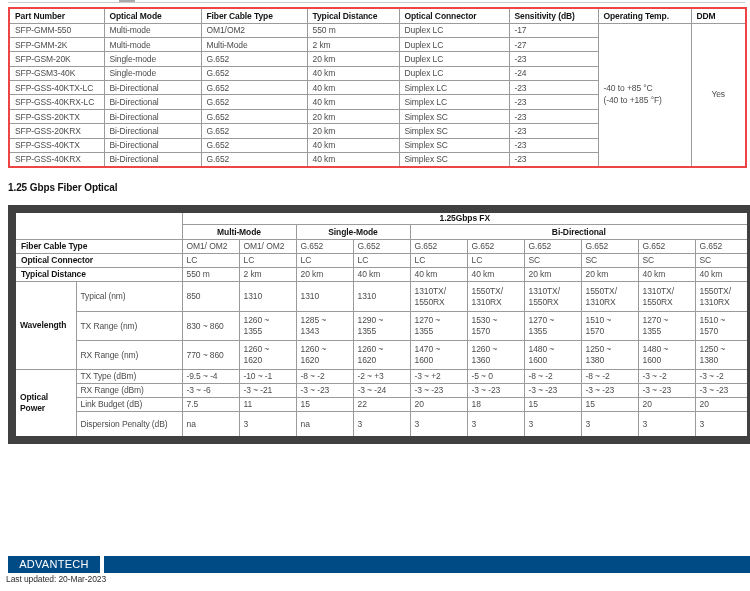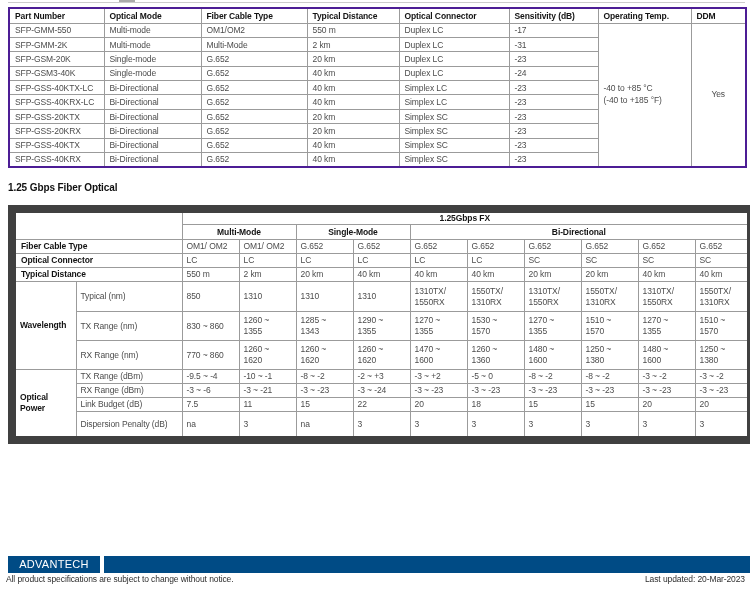--- a/index.html
+++ b/index.html
@@ -12,21 +12,21 @@
   }
   
   #top-remnant-line { position: absolute; left: 8px; top: 2px; width: 737px; height: 1px; background: #cccccc; }
   #top-remnant-text { position: absolute; left: 119px; top: 0; width: 16px; height: 2px; background: #aaaaaa; }
 
   
   table { border-collapse: collapse; table-layout: fixed; position: absolute; left: 8px; background: #fff; }
   td { border: 1px solid #9b9b9b; font-size: 8.5px; letter-spacing: -0.1px; color: #4c4c4c; vertical-align: middle; }
 
   
-  #t1 { top: 7px; width: 737px; border: 2px solid #4c1d95; }
+  #t1 { top: 7px; width: 737px; border: 2px solid #ef4444; }
   #t1 tr { height: 14.4px; }
   #t1 tr.t1-head { height: 15px; }
   #t1 td { padding: 0 2px 0 5px; white-space: nowrap; overflow: hidden; }
   #t1 tr.t1-head td { font-weight: bold; color: #141414; }
   #t1 td.mergecell { white-space: normal; line-height: 1.35; }
   #t1 td.ddm { text-align: center; padding-left: 2px; }
 
   
   #sec-title { position: absolute; left: 8px; top: 182px; font-size: 10px; font-weight: bold; color: #101010; letter-spacing: -0.1px; }
 
@@ -94,21 +94,21 @@
       <div>(-40 to +185 °F)</div>
     </td>
     <td class="mergecell ddm" rowspan="10">Yes</td>
   </tr>
   <tr>
         <td>SFP-GMM-2K</td>
         <td>Multi-mode</td>
         <td>Multi-Mode</td>
         <td>2 km</td>
         <td>Duplex LC</td>
-        <td>-31</td>
+        <td>-27</td>
       </tr>
   <tr>
         <td>SFP-GSM-20K</td>
         <td>Single-mode</td>
         <td>G.652</td>
         <td>20 km</td>
         <td>Duplex LC</td>
         <td>-23</td>
       </tr>
   <tr>
@@ -271,21 +271,21 @@
         <td>1260 ~ 1620</td>
         <td>1470 ~ 1600</td>
         <td>1260 ~ 1360</td>
         <td>1480 ~ 1600</td>
         <td>1250 ~ 1380</td>
         <td>1480 ~ 1600</td>
         <td>1250 ~ 1380</td>
       </tr>
   <tr class="r-p">
     <td rowspan="4" class="glabel">Optical Power</td>
-    <td class="plabel">TX Range (dBm)</td>
+    <td class="plabel">TX Type (dBm)</td>
   <td>-9.5 ~ -4</td>
         <td>-10 ~ -1</td>
         <td>-8 ~ -2</td>
         <td>-2 ~ +3</td>
         <td>-3 ~ +2</td>
         <td>-5 ~ 0</td>
         <td>-8 ~ -2</td>
         <td>-8 ~ -2</td>
         <td>-3 ~ -2</td>
         <td>-3 ~ -2</td>
@@ -328,15 +328,14 @@
         <td>3</td>
         <td>3</td>
         <td>3</td>
       </tr>
 </tbody>
   </table>
 
 <div id="logo-box" style="background: rgb(0, 75, 133);">ADVANTECH</div>
 <div id="footer-bar" style="background: rgb(0, 75, 133);"></div>
 <div id="foot-line">
-  <span>All product specifications are subject to change without notice.</span>
   <span>Last updated: 20-Mar-2023</span>
 </div>
 
 </body></html>

